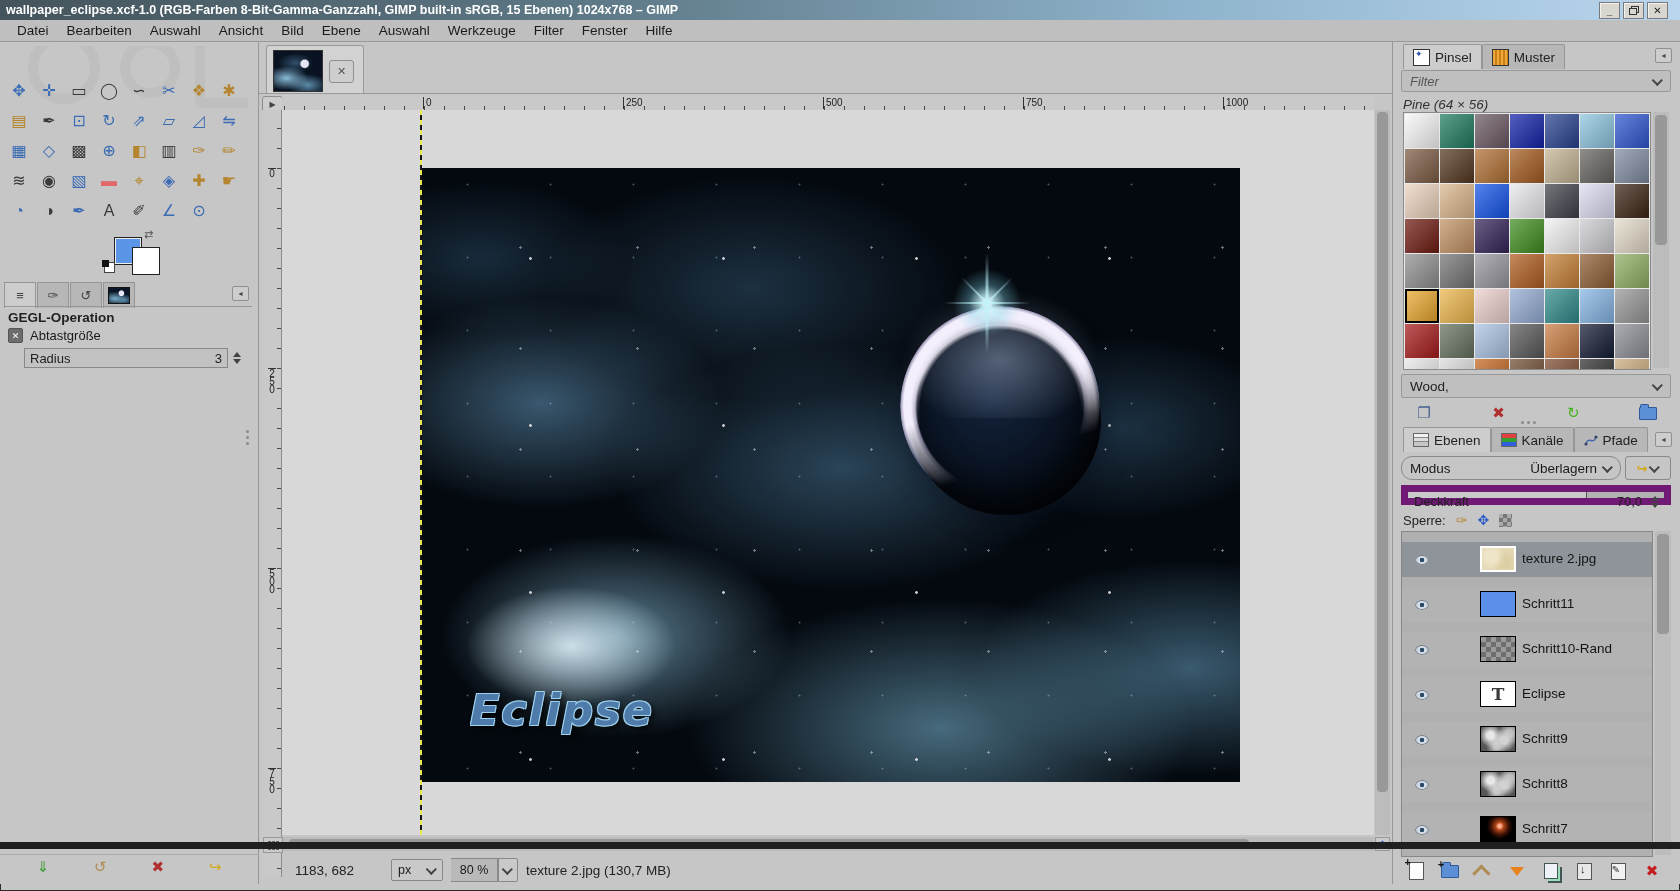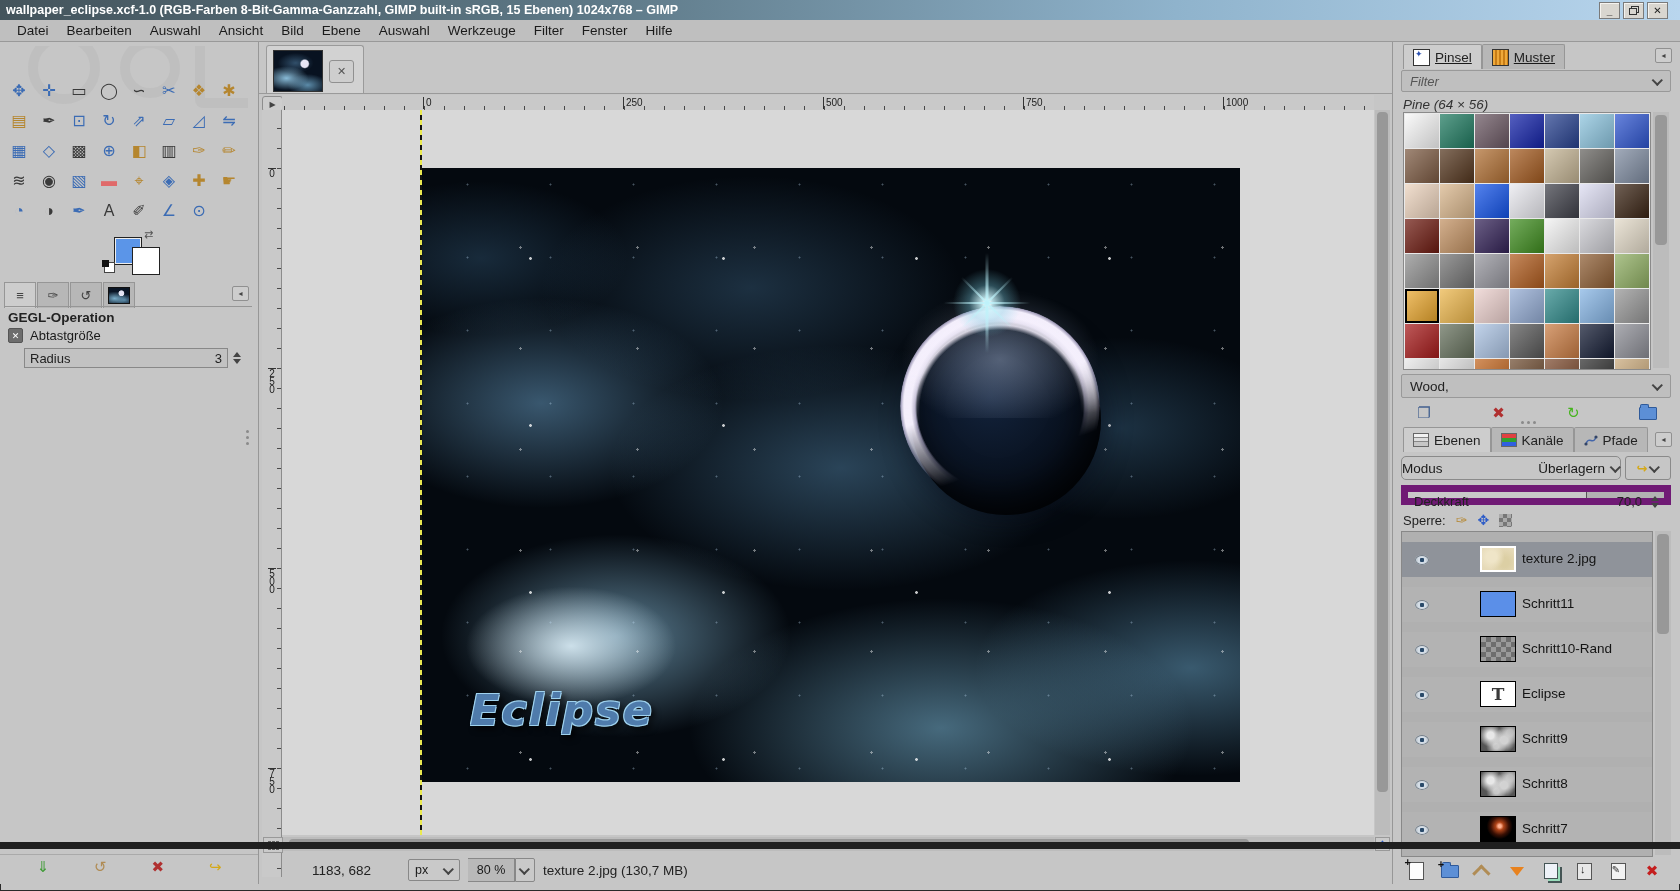--- a/index.html
+++ b/index.html
@@ -129,33 +129,33 @@
   .vscroll{position:absolute;left:1116px;top:68px;width:15px;height:725px;background:#bcbcbc;}
   .vscroll .thumb{position:absolute;left:2px;top:2px;width:11px;height:680px;background:#989898;border-radius:4px;}
   .hscroll{position:absolute;left:23px;top:795px;width:1092px;height:14px;background:#bcbcbc;}
   .hscroll .thumb{position:absolute;left:7px;top:2px;width:960px;height:10px;background:#989898;border-radius:4px;}
   .qmask{position:absolute;left:4px;top:795px;width:18px;height:14px;border:1px solid #999;background:#cacaca;
     display:flex;align-items:center;justify-content:center;}
   .qmask i{width:9px;height:7px;border:1px dashed #666;display:block;}
   .panbtn{position:absolute;left:1116px;top:795px;width:15px;height:14px;background:#cacaca;border:1px solid #999;
     display:flex;align-items:center;justify-content:center;font-size:10px;color:#2d5cc8;box-sizing:border-box;}
   .statusbar{position:absolute;left:0;top:814px;width:1133px;height:28px;display:flex;align-items:center;gap:8px;}
-  .pos-label{margin-left:53px;font-size:13.5px;color:#222;min-width:72px;}
+  .pos-label{margin-left:36px;font-size:13.5px;color:#222;min-width:72px;}
   .unitbox{margin-left:16px;width:52px;height:22px;border:1px solid #888;border-radius:2px;background:#c9c9c9;
     display:flex;align-items:center;justify-content:space-between;padding:0 6px;box-sizing:border-box;font-size:12.5px;}
   .zoombox{width:46px;height:22px;border:1px solid #888;border-left:none;background:#b9b9b9;
     display:flex;align-items:center;justify-content:center;font-size:12.5px;}
   .zoomchev{width:18px;height:22px;border:1px solid #888;border-radius:0 2px 2px 0;background:#c9c9c9;
     display:flex;align-items:center;justify-content:center;margin-left:-8px;}
   .status-text{font-size:13.5px;color:#222;}
   .chev{display:inline-block;width:6px;height:6px;border-left:2px solid #444;border-bottom:2px solid #444;
     transform:rotate(-45deg) translateY(-1px);}
   
   .dock-right{position:absolute;left:1392px;top:42px;width:288px;height:842px;background:#c6c6c6;border-left:1px solid #979797;}
-  .rtabs{position:absolute;left:10px;top:2px;display:flex;text-decoration:underline;}
+  .rtabs{position:absolute;left:10px;top:2px;display:flex;}
   .rtab{height:24px;padding:0 9px;background:#b7b7b7;border:1px solid #969696;border-bottom:none;border-radius:2px 2px 0 0;
     display:flex;align-items:center;gap:5px;font-size:13.5px;color:#222;}
   .rtab.active{background:#cdcdcd;}
   .tabicon-brush{width:15px;height:15px;background:#fff;border:1px solid #333;position:relative;}
   .tabicon-brush::after{content:"✦";position:absolute;left:1px;top:-1px;font-size:9px;color:#2a50b0;}
   .tabicon-pattern{width:15px;height:15px;border:1px solid #333;
     background:repeating-linear-gradient(90deg,#efa93a 0 2px,#c87d16 2px 4px);}
   .panel-arrow{position:absolute;width:15px;height:13px;border:1px solid #909090;border-radius:2px;background:#cdcdcd;
     display:flex;align-items:center;justify-content:center;font-size:8px;color:#444;}
   .filterbox{position:absolute;left:8px;top:28px;width:270px;height:22px;background:#bfbfbf;border:1px solid #999;
@@ -186,22 +186,22 @@
   .icon-mask::after{content:"✎";position:absolute;left:0px;top:0px;font-size:10px;color:#333;}
   .chev-up{width:10px;height:10px;border-left:3px solid #b08c55;border-top:3px solid #b08c55;transform:rotate(45deg) translateY(3px);}
   .chev-dn{width:0;height:0;border-left:7px solid transparent;border-right:7px solid transparent;border-top:9px solid #e8821e;}
   
   .ltabs2{position:absolute;left:10px;top:385px;display:flex;}
   .licon-layers{width:14px;height:12px;border:1px solid #666;
     background:linear-gradient(#f2f2f2 0 3px,#888 3px 4px,#ddd 4px 7px,#888 7px 8px,#c6c6c6 8px 12px);}
   .licon-channels{width:14px;height:12px;border:1px solid #666;
     background:linear-gradient(#e04040 0 4px,#30a030 4px 8px,#3060e0 8px 12px);}
   .moderow{position:absolute;left:8px;top:414px;width:270px;height:24px;display:flex;gap:4px;}
-  .modebox{flex:1;height:24px;background:#c6c6c6;border:1px solid #8a8a8a;border-radius:5px;
-    display:flex;align-items:center;justify-content:space-between;padding:0 0;box-sizing:border-box;font-size:13.5px;}
+  .modebox{flex:1;height:24px;background:#c6c6c6;border:1px solid #8a8a8a;border-radius:11px;
+    display:flex;align-items:center;justify-content:space-between;padding:0 8px;box-sizing:border-box;font-size:13.5px;}
   .modebox .val{display:flex;align-items:center;gap:7px;}
   .modebtn{width:46px;height:24px;background:#c6c6c6;border:1px solid #8a8a8a;border-radius:3px;
     display:flex;align-items:center;justify-content:center;gap:4px;box-sizing:border-box;}
   .ico-reset{color:#d4a818;font-weight:bold;font-size:13px;}
   .opacity{position:absolute;left:8px;top:443px;width:270px;height:20px;border:7px solid #701a75;background:#b2b2b2;box-sizing:border-box;}
   .opfill{position:absolute;left:0;top:0;height:100%;background:#c9c9c9;border-right:1px solid #555;box-sizing:border-box;}
   .oplabel{position:absolute;left:6px;top:2px;font-size:13px;color:#222;}
   .opval{position:absolute;right:22px;top:2px;font-size:13px;color:#222;}
   .opspin{position:absolute;right:2px;top:0;}
   .lockrow{position:absolute;left:10px;top:470px;display:flex;align-items:center;gap:10px;font-size:13px;color:#222;}

